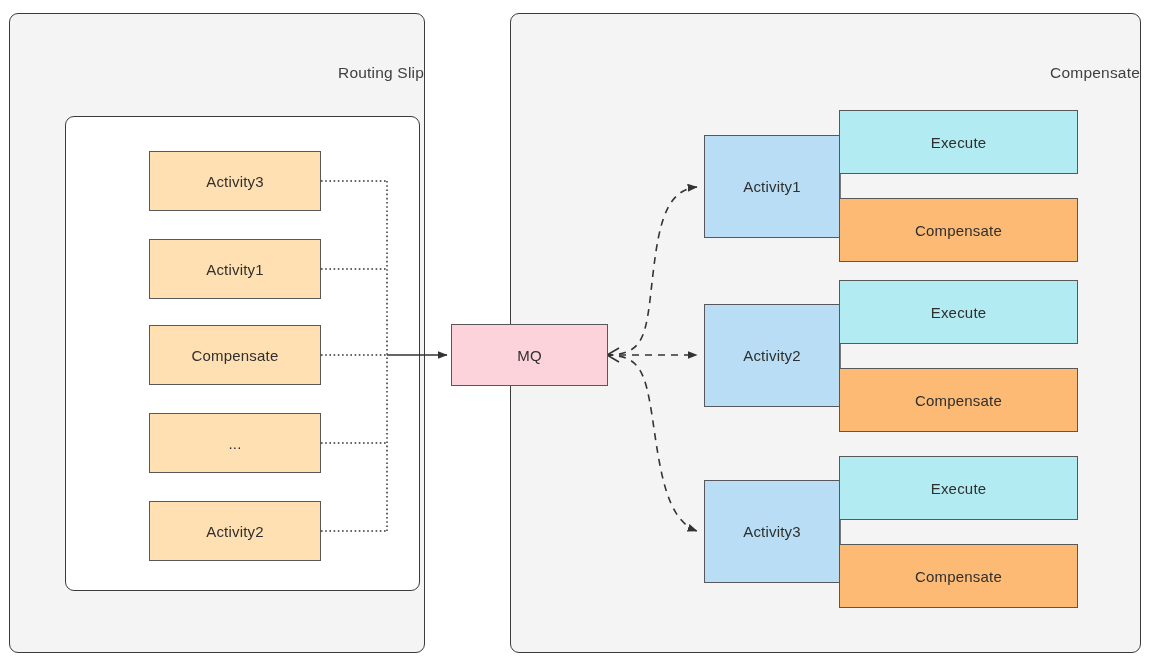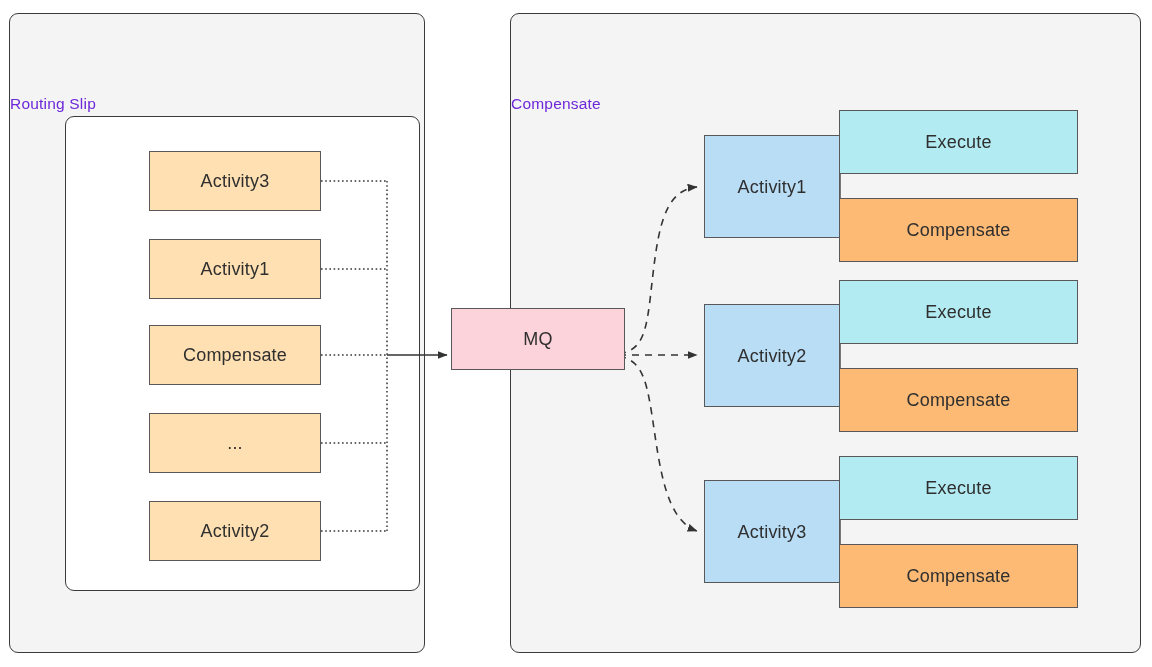--- a/index.html
+++ b/index.html
@@ -26,41 +26,40 @@
   .panel {
     position: absolute;
     background: #f4f4f4;
     border: 1.6px solid #3b3b3b;
     border-radius: 9px;
     box-sizing: border-box;
   }
   .panel-title {
     position: absolute;
     width: 100%;
-    text-align: left;
+    text-align: right;
     font-size: 15.5px;
-    color: #6d28d9;
+    color: #404040;
     letter-spacing: 0.2px;
-    margin-top: 31px;
   }
   .inner-box {
     position: absolute;
     background: #ffffff;
     border: 1.6px solid #3b3b3b;
     border-radius: 9px;
     box-sizing: border-box;
   }
   .node {
     position: absolute;
     box-sizing: border-box;
     border: 1.5px solid #58585a;
     display: flex;
     align-items: center;
     justify-content: center;
-    font-size: 18px;
+    font-size: 15px;
     color: #2f2f2f;
     line-height: 1;
     letter-spacing: 0.2px;
   }
   .slip-item { background: #ffe0b2; }
   .mq-node   { background: #fdd3db; }
   .act-node  { background: #b8ddf5; }
   .exec-node { background: #b3ebf2; }
   .comp-node { background: #fdba74; }
   .z1 { z-index: 4; }
@@ -158,17 +157,17 @@
   <div class="node act-node z2" style="left:704px; top:480px; width:136px; height:103px;">
     <span>Activity3</span>
   </div>
   <div class="node exec-node z3" style="left:839px; top:456px; width:239px; height:64px;">
     <span>Execute</span>
   </div>
   <div class="node comp-node z3" style="left:839px; top:544px; width:239px; height:64px;">
     <span>Compensate</span>
   </div>
 
-  <div class="node mq-node z3" style="left:451px; top:308px; width:174px; height:62px;">
+  <div class="node mq-node z3" style="left:451px; top:324px; width:157px; height:62px;">
     <span>MQ</span>
   </div>
 
 </div>
 
 </body></html>

